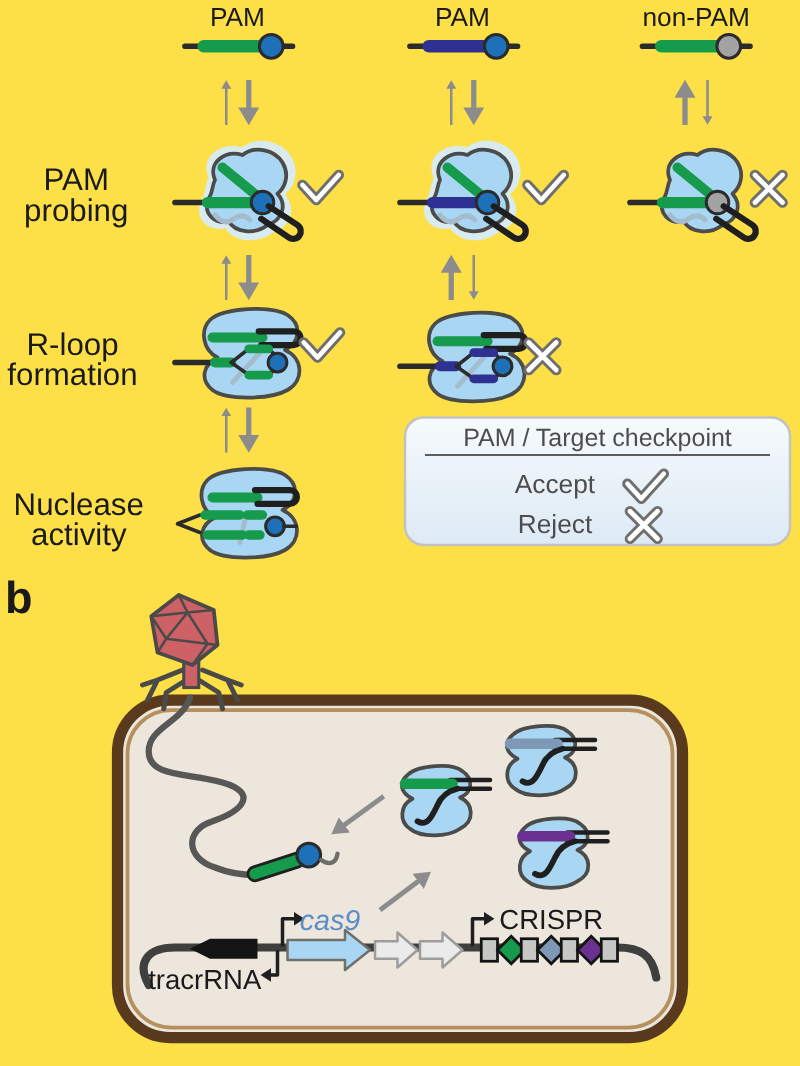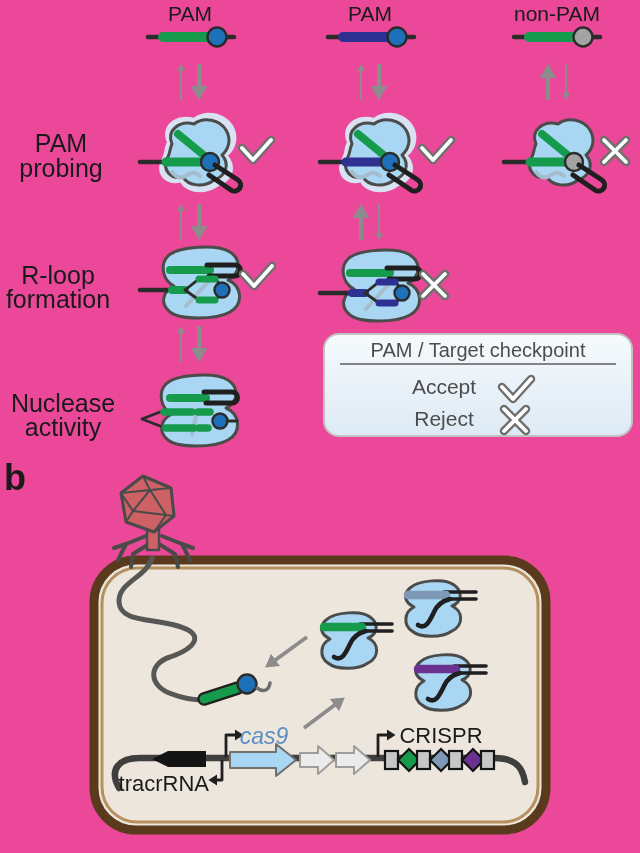--- a/index.html
+++ b/index.html
@@ -1,16 +1,16 @@
 <!DOCTYPE html>
 <html style="--c-green: #169b4d; --c-navy: #2e3192; --c-pam_blue: #1e71b8; --c-nonpam_gray: #a3a3a3; --c-cas9_fill: #a9d7f3; --c-halo: #d7ebf8; --c-slate: #7d99b6; --c-purple: #6b3191; --c-phage_red: #cd6166; --c-cell_border: #5a3a1d; --c-cell_inner: #b5905e; --c-cell_fill: #ece6dd; --c-cas9_text: #5b8ec4;"><head>
 <meta charset="utf-8">
 <style>
   html,body{margin:0;padding:0;background:#ffffff;}
-  .stage{position:relative;width:640px;height:853px;background:#ec4899;overflow:hidden;}
+  .stage{position:relative;width:640px;height:853px;background:#fde047;overflow:hidden;}
   svg{display:block;}
   .txt{font-family:"Liberation Sans","DejaVu Sans",sans-serif;fill:#1a1a1a;}
   .hdr{font-size:21px;}
   .rowlbl{font-size:25px;}
   .leg-title{font-size:20px;fill:#4d4d4d;}
   .leg-item{font-size:21px;fill:#4d4d4d;}
   .panel-b-label{font-size:36px;font-weight:bold;}
   .gene-lbl{font-size:22px;}
   .cas9-lbl{font-size:23px;font-style:italic;fill:var(--c-cas9_text,#5b8ec4);}
 

